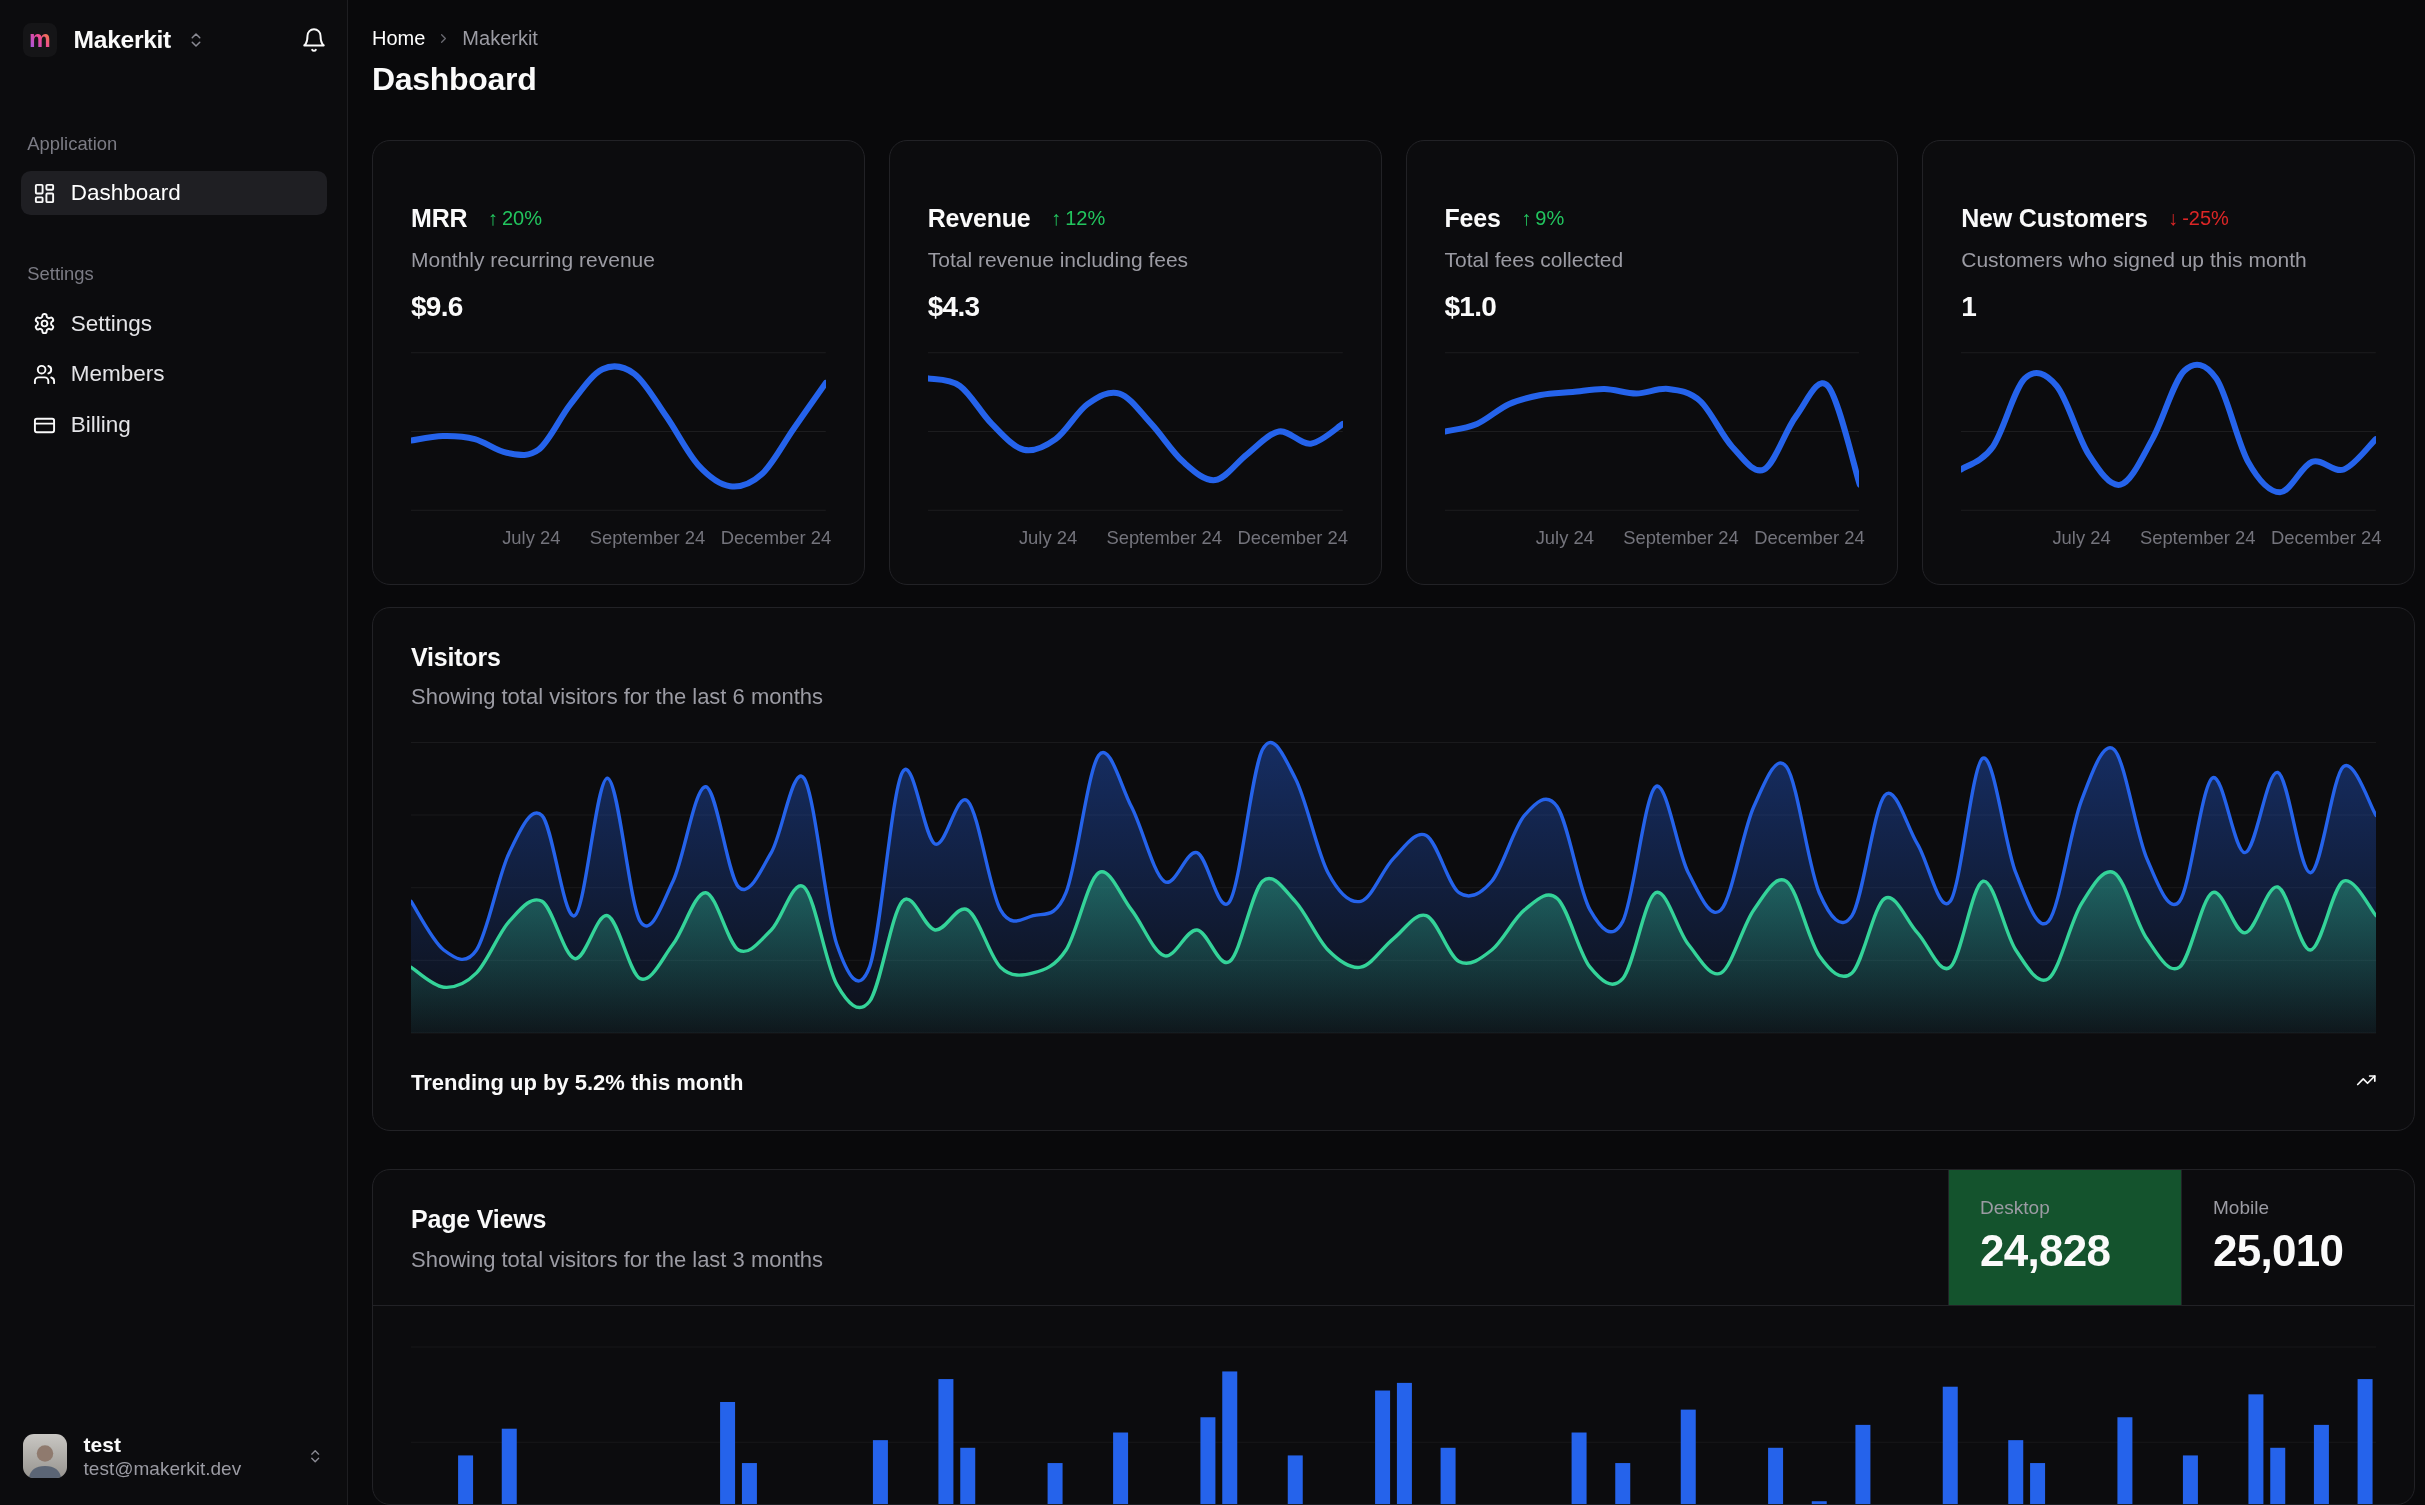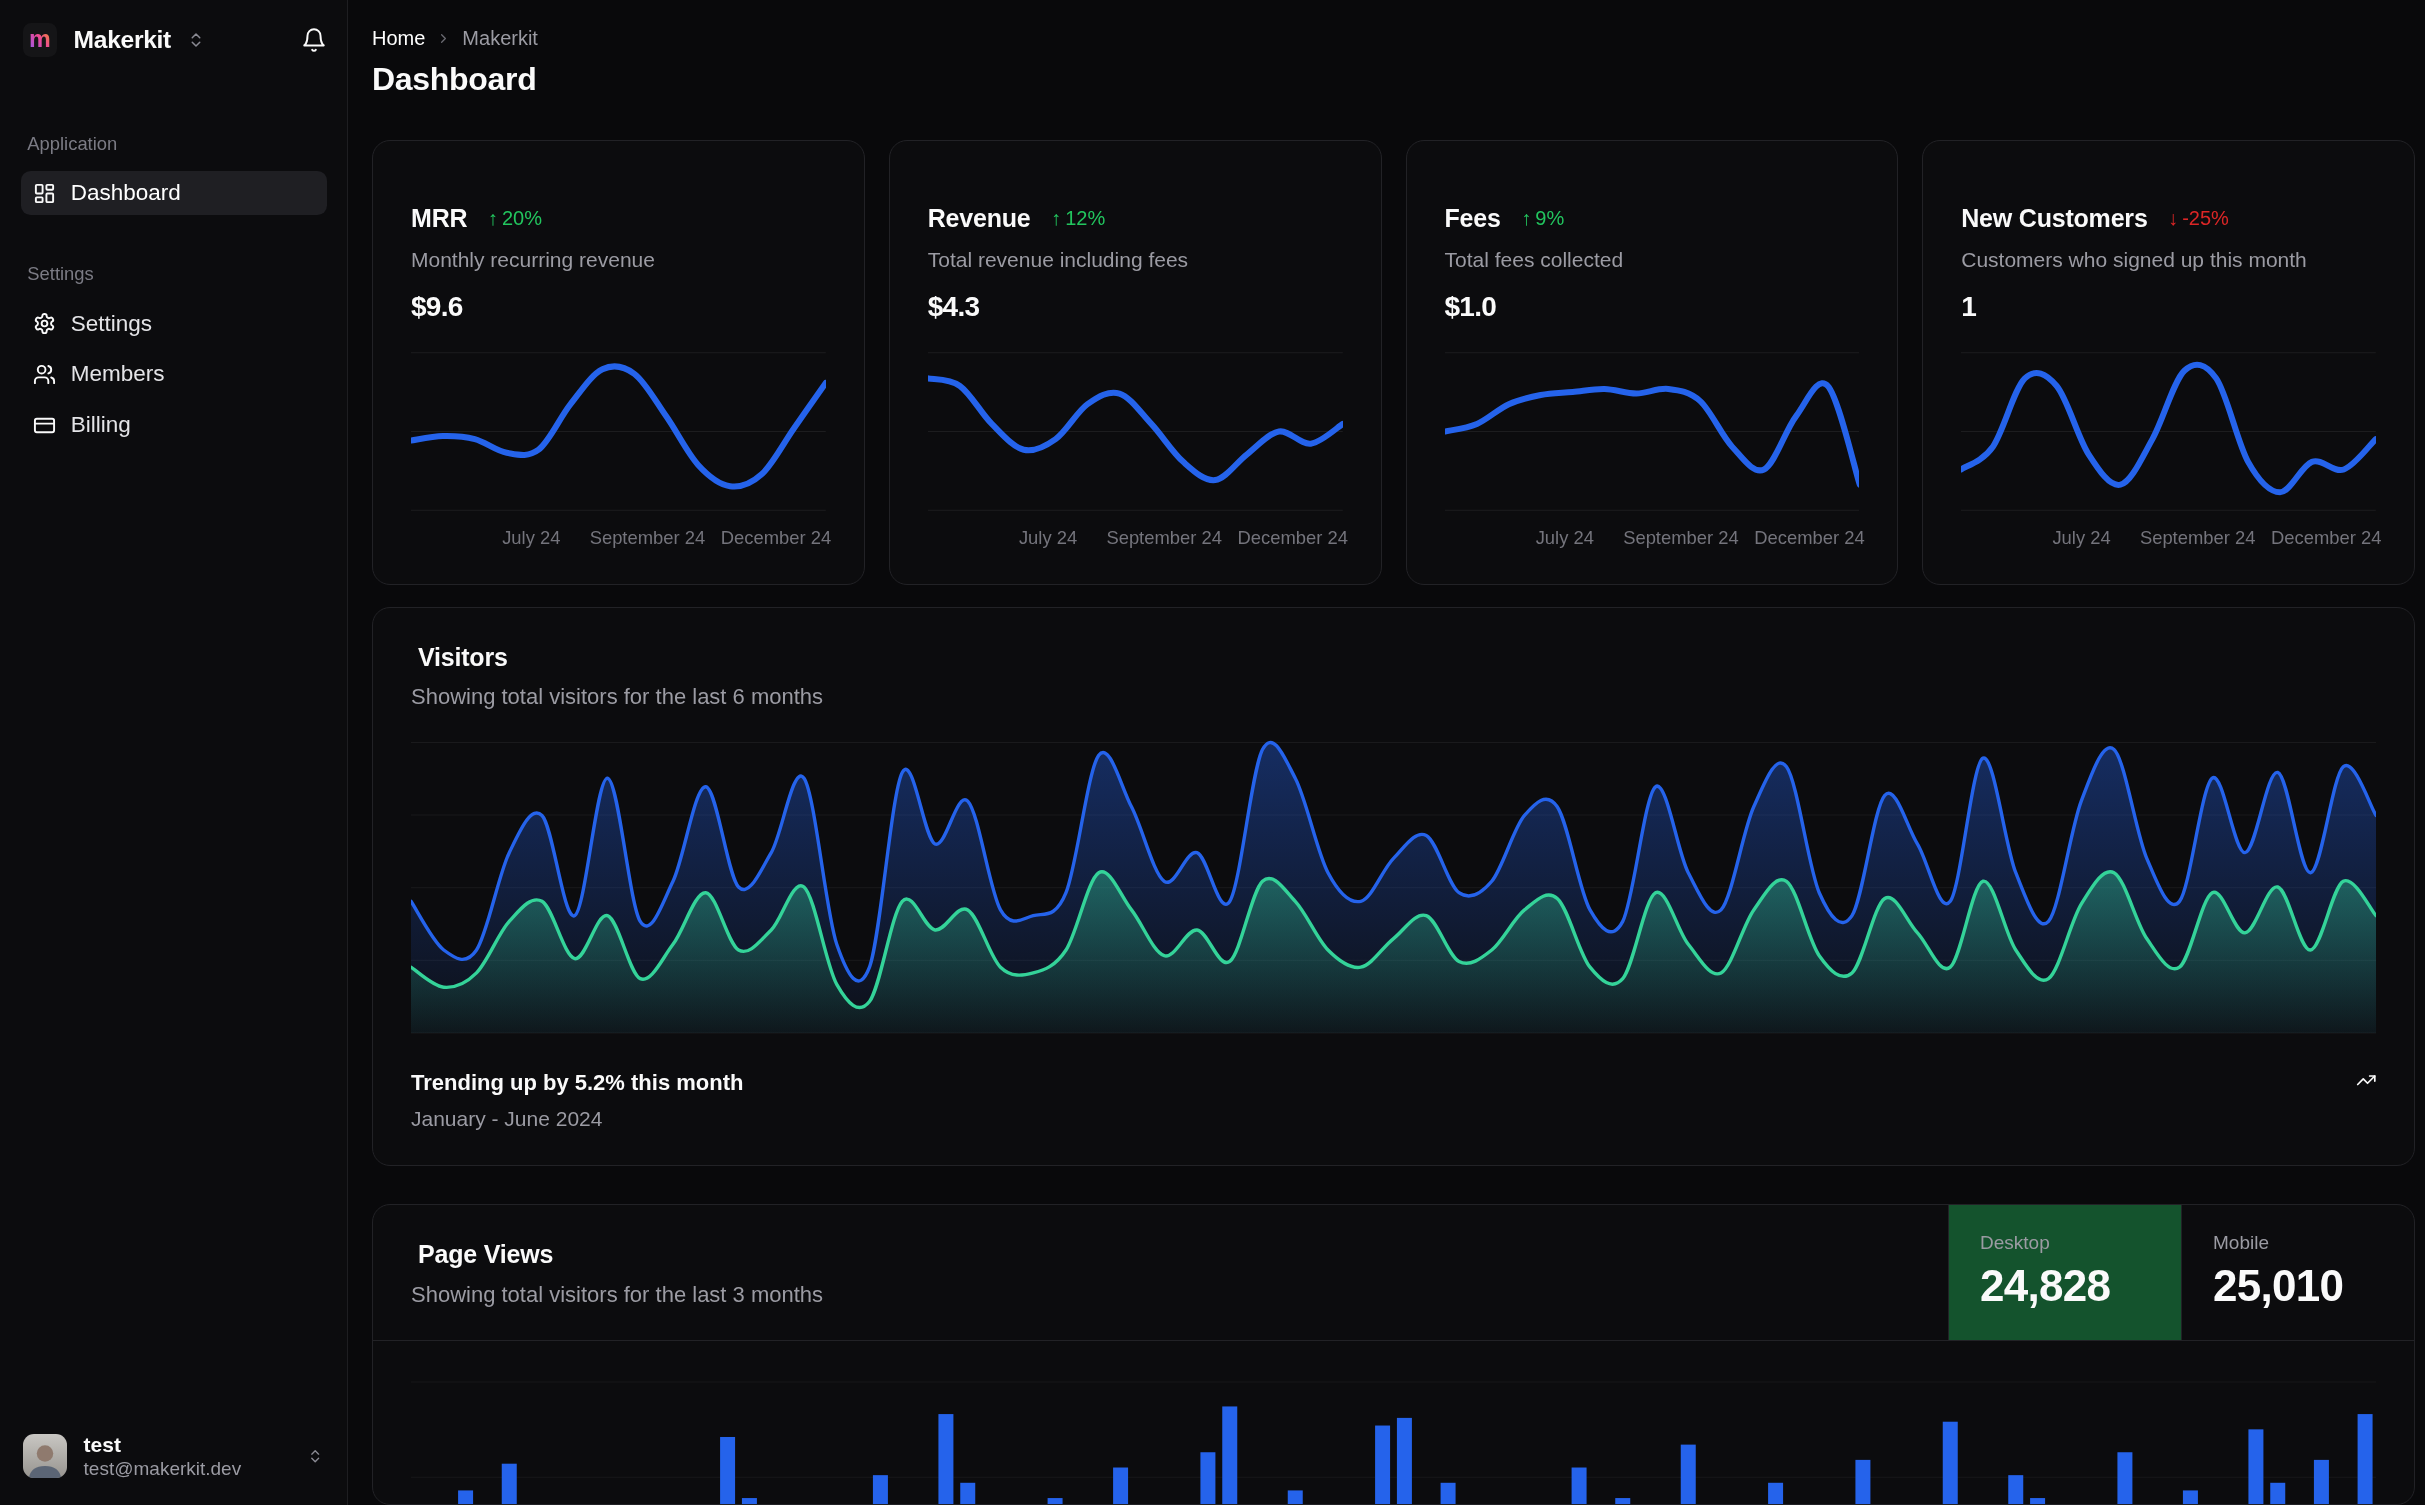--- a/index.html
+++ b/index.html
@@ -61,21 +61,21 @@
   .stat-badge.down { color:#dc2626; }
   .stat-desc { margin-top:15px; font-size:21px; color:#9b9ba3; }
   .stat-value { margin-top:19px; font-size:28px; font-weight:700; letter-spacing:-0.7px; }
   .spark-wrap { margin-top:23px; position:relative; }
   .spark-wrap svg { display:block; width:100%; height:171px; }
   .spark-labels { position:relative; height:30px; margin-top:9.6px; }
   .spark-labels span { position:absolute; transform:translateX(-50%); font-size:18.4px; color:#74747c; white-space:nowrap; }
   .sl-0 { left:29%; } .sl-1 { left:57%; } .sl-2 { left:88%; }
   
   .visitors-card { margin-top:22px; padding:35px 38px 34px 38px; }
-  .sec-title { font-size:25px; font-weight:700; letter-spacing:-0.2px;margin-left:7px; }
+  .sec-title { font-size:25px; font-weight:700; letter-spacing:-0.2px; }
   .sec-sub { margin-top:12.3px; font-size:22px; color:#9b9ba3; }
   .visitors-chart { margin-top:27px; }
   .visitors-chart svg { display:block; width:100%; height:300px; }
   .vis-footer { margin-top:33px; }
   .vis-trend { font-size:22px; font-weight:700; display:flex; align-items:center; gap:11px;justify-content:space-between; }
   .vis-range { margin-top:11px; font-size:21px; color:#9b9ba3; }
   
   .pageviews-card { margin-top:38px; height:553px; display:flex; flex-direction:column; overflow:hidden; }
   .pv-header { display:flex; border-bottom:1.4px solid #222226; min-height:136px;justify-content:center; }
   .pv-head-left { flex:1; padding:35px 38px; }
@@ -333,21 +333,20 @@
     <div class="vis-footer">
       <div class="vis-trend">
         <span>Trending up by 5.2% this month</span>
         <span>
           <svg width="20.5" height="20.5" viewBox="0 0 24 24" fill="none" stroke="#fafafa" stroke-width="2" stroke-linecap="round" stroke-linejoin="round">
               <path d="M22 7 13.5 15.5 8.5 10.5 2 17"></path>
               <path d="M16 7h6v6"></path>
             </svg>
         </span>
       </div>
-      <div class="vis-range">January - June 2024</div>
     </div>
   </section>
 
   <section class="card pageviews-card">
     <div class="pv-header">
       <div class="pv-head-left">
         <div class="sec-title">Page Views</div>
         <div class="sec-sub">Showing total visitors for the last 3 months</div>
       </div>
       <div class="pv-cell active">

